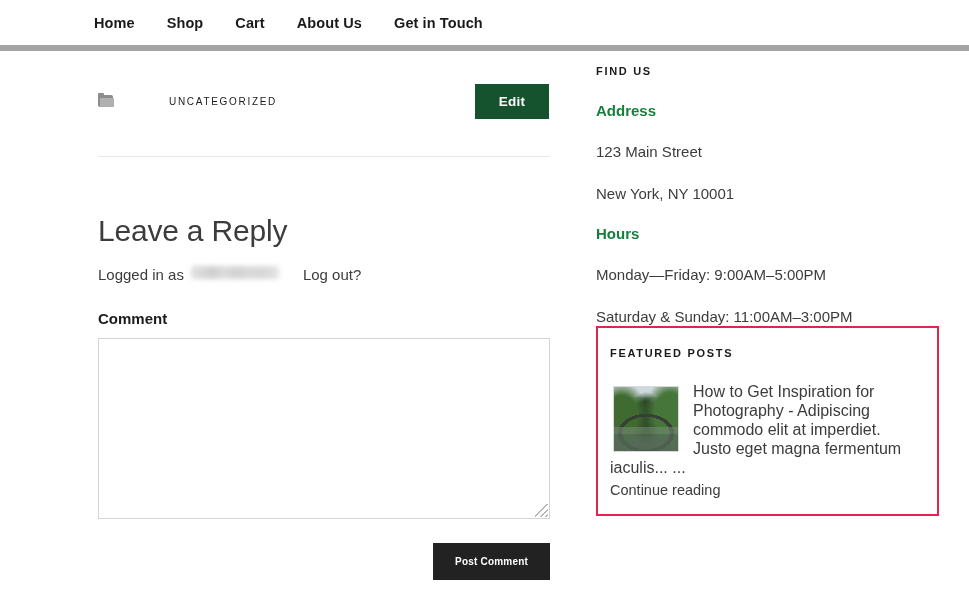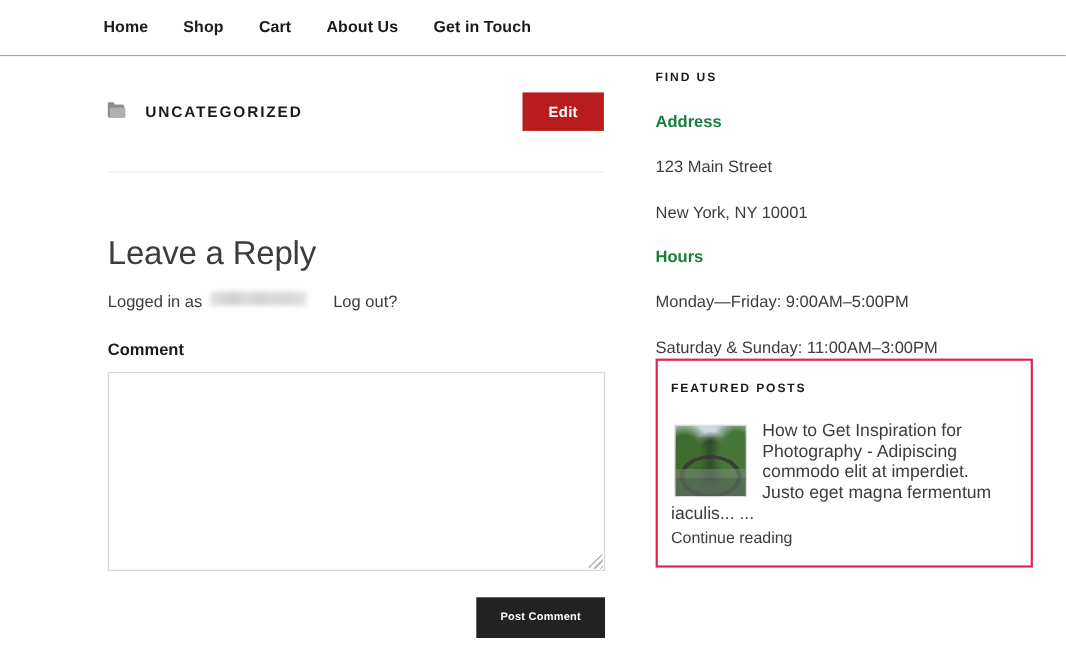--- a/index.html
+++ b/index.html
@@ -12,21 +12,21 @@
     height: 600px;
     background: #ffffff;
     font-family: "Liberation Sans", sans-serif;
     color: #1a1a1a;
     overflow: hidden;
   }
 
   
   .site-nav {
     height: 51px;
-    border-bottom: 1px solid #a3a3a3;
+    border-bottom: 6px solid #a3a3a3;
     display: flex;
     align-items: center;
     padding-left: 94px;
     background: #ffffff;
   }
   .nav-list {
     display: flex;
     align-items: center;
     list-style: none;
     margin: 0;
@@ -92,28 +92,29 @@
     border-radius: 1px 1px 0 0;
   }
   .folder-icon .front {
     position: absolute;
     left: 2px; top: 3px;
     width: 14px; height: 9px;
     background: #b0b0b0;
     border-radius: 1px;
   }
   .cat-name {
-    font-size: 14px;
-    font-weight: bold;
+    font-size: 10px;
+    font-weight: normal;
     letter-spacing: 1.7px;
     color: #1a1a1a;
     text-transform: uppercase;
+    margin-left: 37px;
   }
   .edit-button {
-    background: #b91c1c;
+    background: #14532d;
     color: #ffffff;
     border: 0;
     font-family: "Liberation Sans", sans-serif;
     font-size: 13.5px;
     font-weight: bold;
     letter-spacing: 0.3px;
     padding: 0 16px;
     height: 35px;
     min-width: 74px;
     cursor: pointer;

